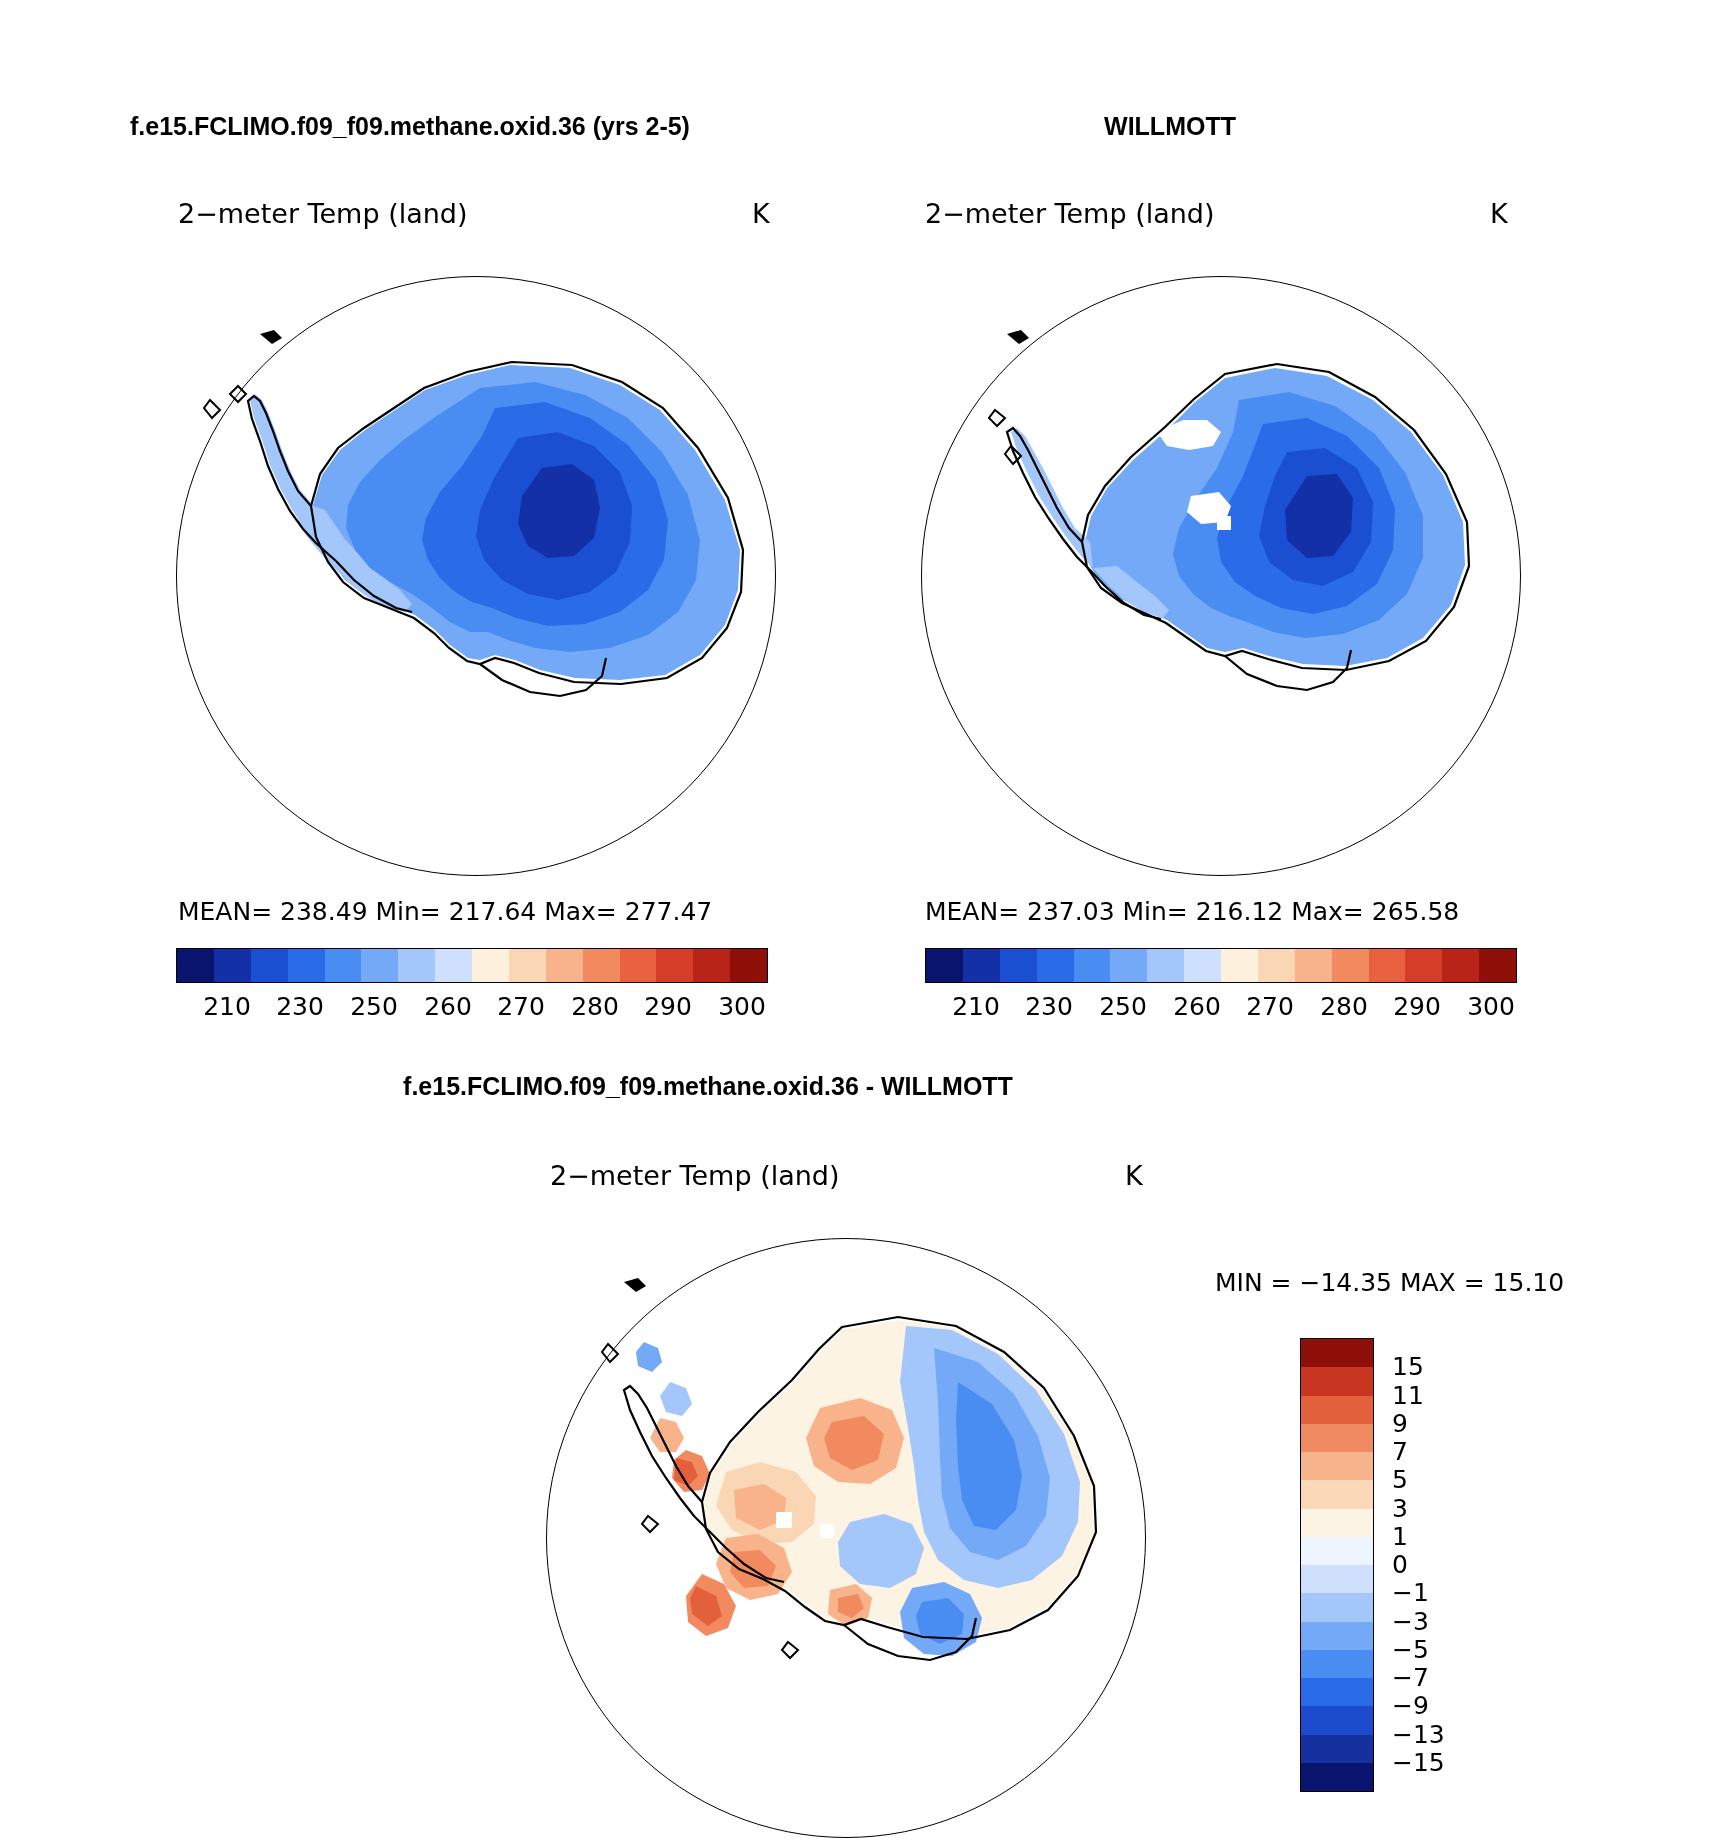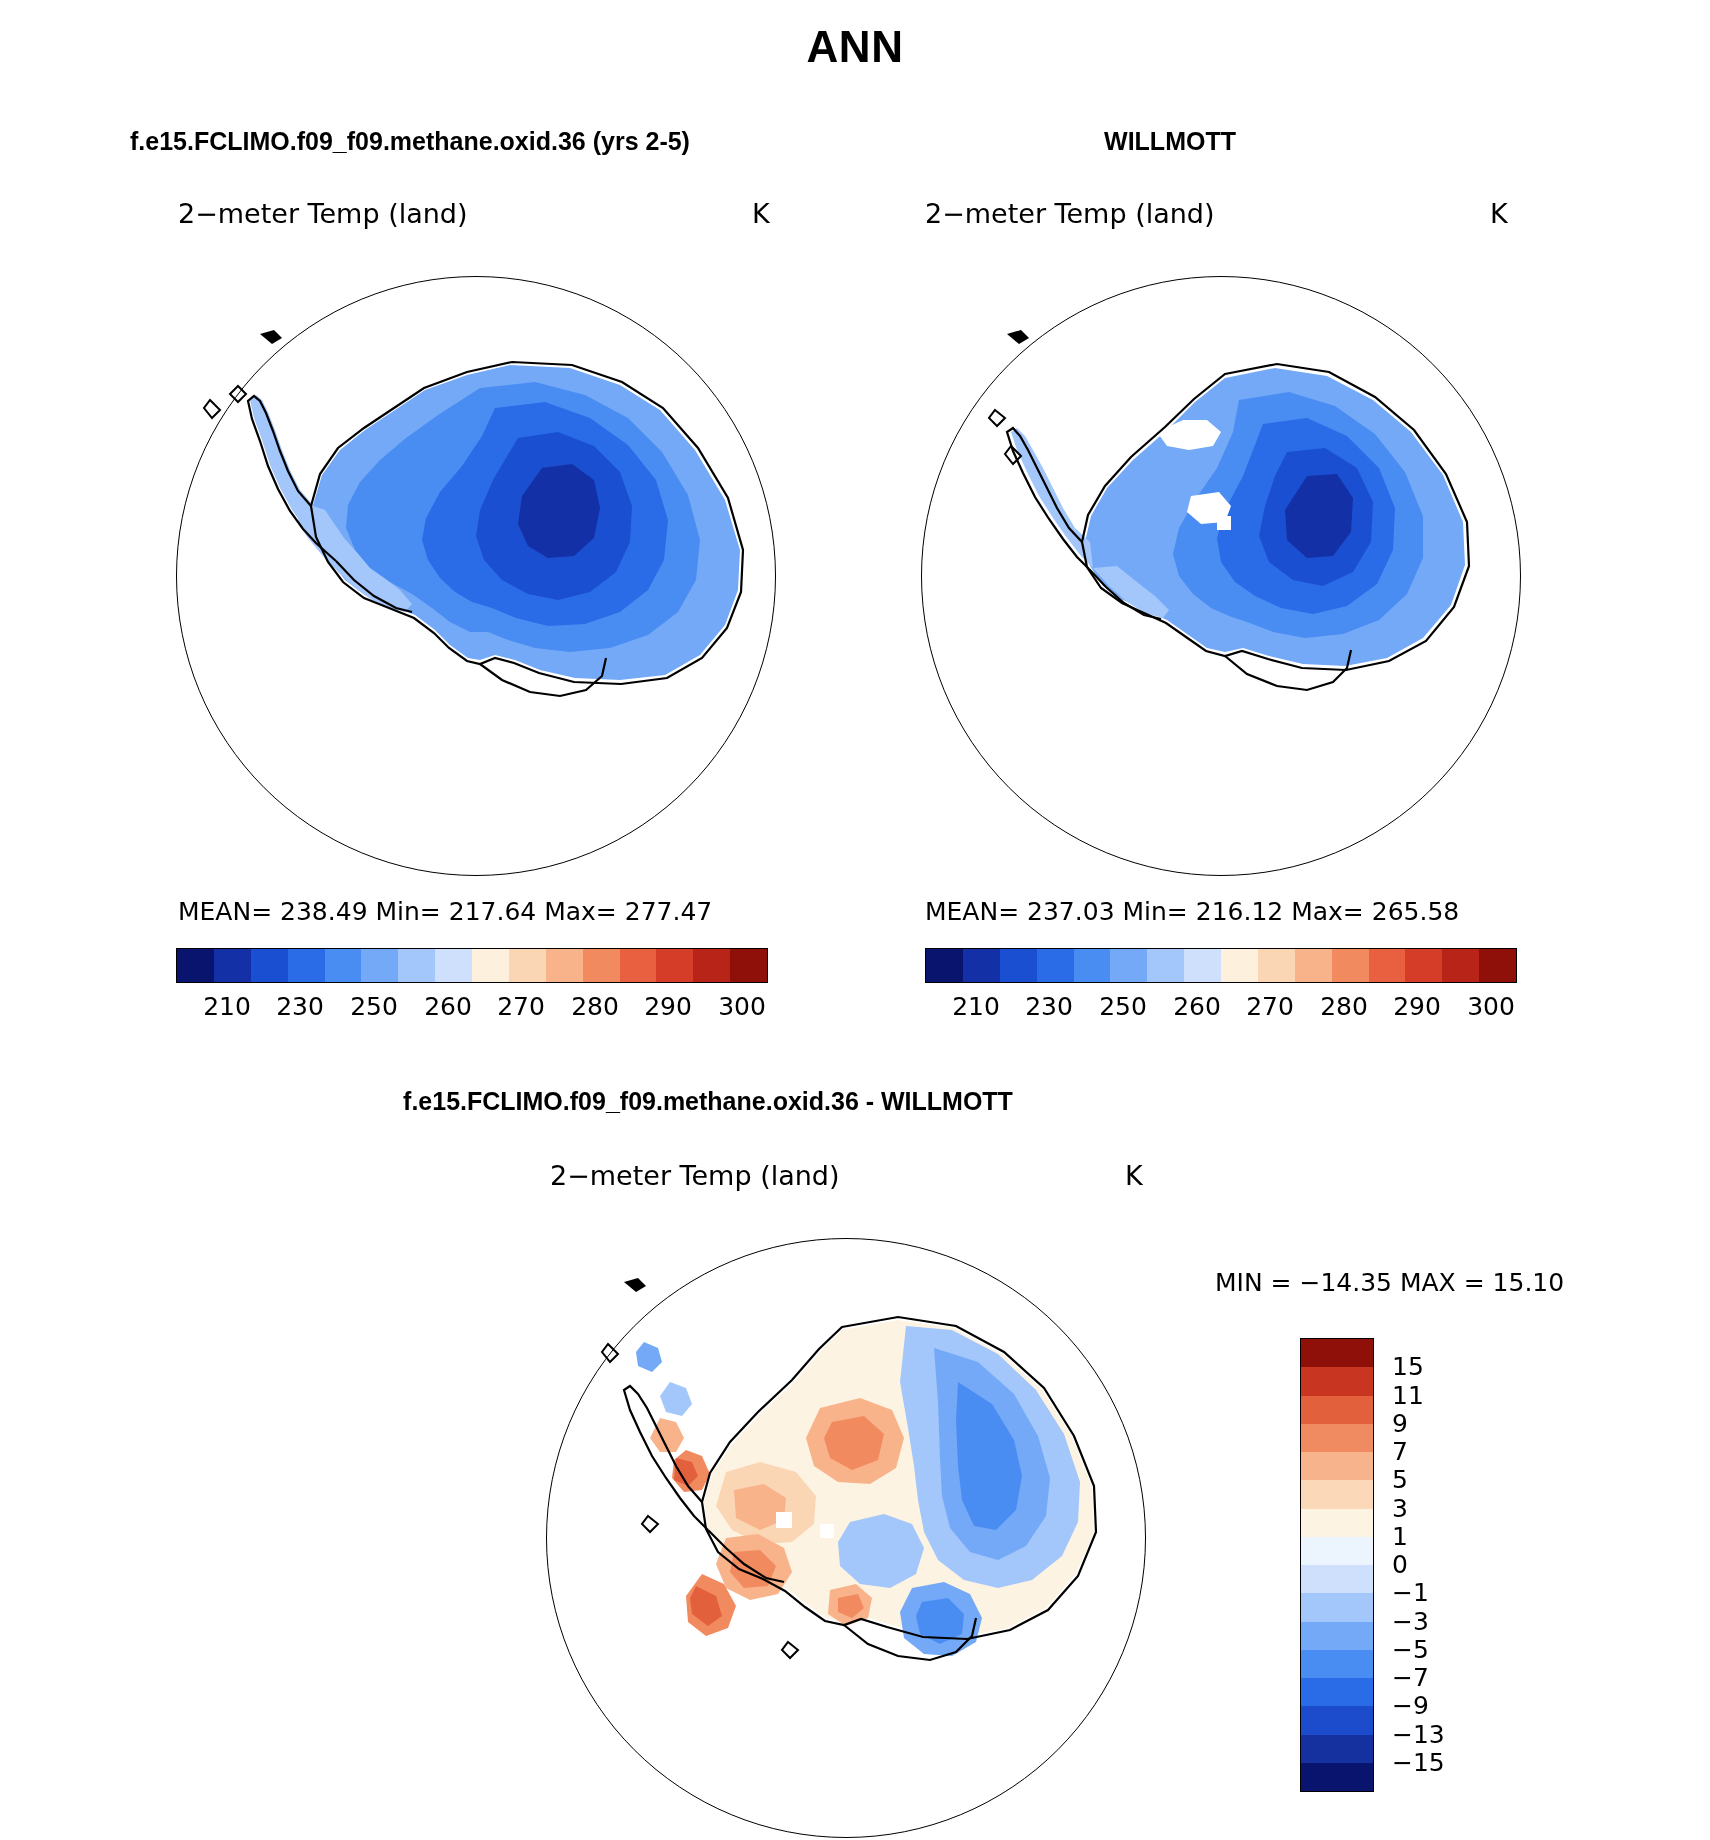--- a/index.html
+++ b/index.html
@@ -29,21 +29,20 @@
     text-align: center;
     font-size: 44px;
     font-weight: bold;
     letter-spacing: 0.5px;
   }
   .panel-title {
     position: absolute;
     font-size: 25px;
     font-weight: bold;
     text-align: center;
-    margin-top: 15px;
   }
   .panel-title.left  { left: 30px;  top: 112px; width: 760px; }
   .panel-title.right { left: 790px; top: 112px; width: 760px; }
   .panel-title.diff  { left: 0px;   top: 1072.0px; width: 1416px; top: 1072px; }
 
   .var-label {
     position: absolute;
     font-family: "DejaVu Sans", sans-serif;
     font-size: 27px;
     white-space: nowrap;
@@ -121,21 +120,20 @@
     position: absolute;
     left: 0; top: 0;
     overflow: visible;
   }
 </style>
 </head>
 <body>
 
 <div class="page">
 
-  <div class="main-title">ANN</div>
 
   <div class="panel-title left">f.e15.FCLIMO.f09_f09.methane.oxid.36 (yrs 2-5)</div>
   <div class="var-label" style="left:178px; top:198px;">2−meter Temp (land)</div>
   <div class="unit-label" style="left:752px; top:198px;">K</div>
 
   <div class="map-wrap" style="left:150px; top:260px; width:660px; height:560px;">
     <div class="map-circle" style="left:26px; top:16px; width:600px; height:600px;"></div>
     <svg class="mapsvg" width="660" height="620" viewBox="0 0 660 620">
 
       <path d="M317,115 L360,105 L420,108 L470,125 L510,150 L545,190 L575,240 L590,290 L588,330 L575,365 L550,395 L515,415 L470,420 L425,418 L390,410 L365,400 L345,395 L330,400 L318,398 L300,385 L285,370 L265,355 L240,345 L215,335 L195,320 L180,300 L168,275 L163,245 L172,215 L190,190 L215,170 L245,150 L275,130 Z" fill="#74a9f7" stroke="none"></path>

